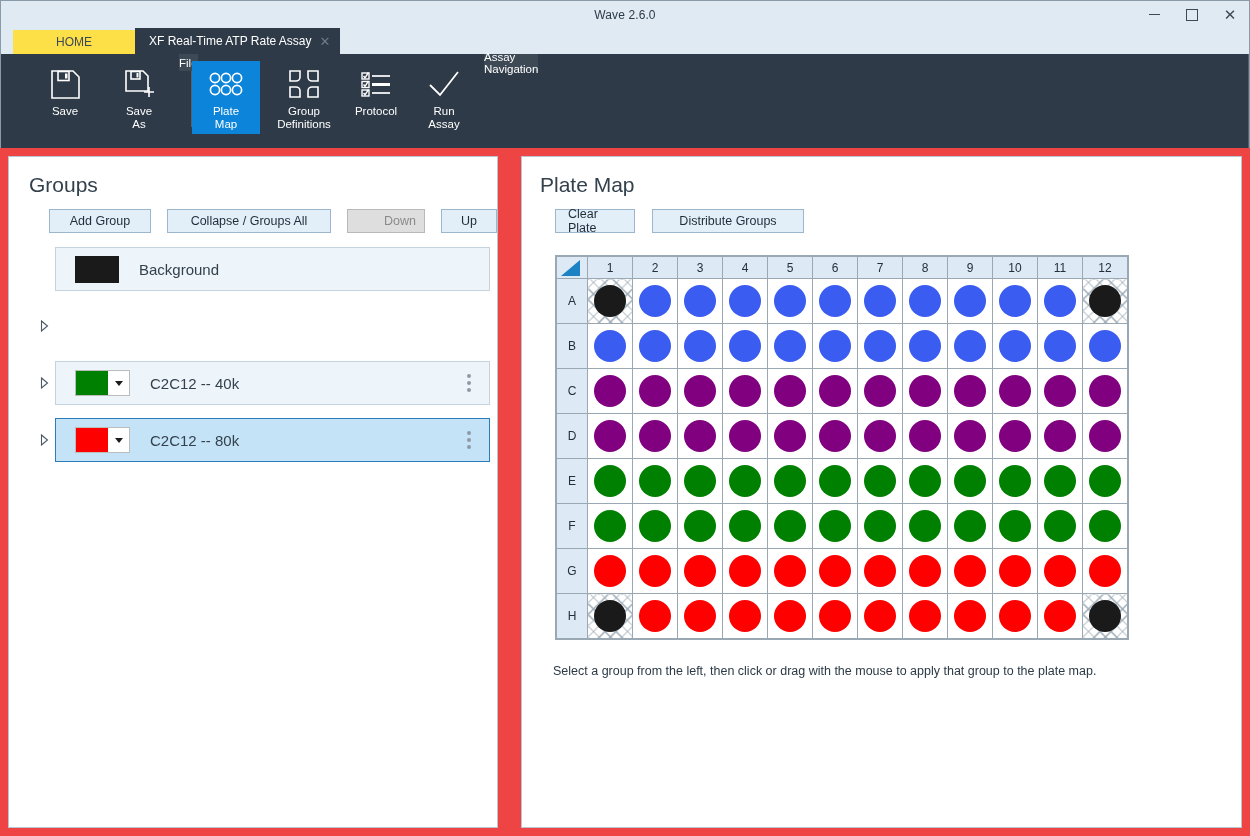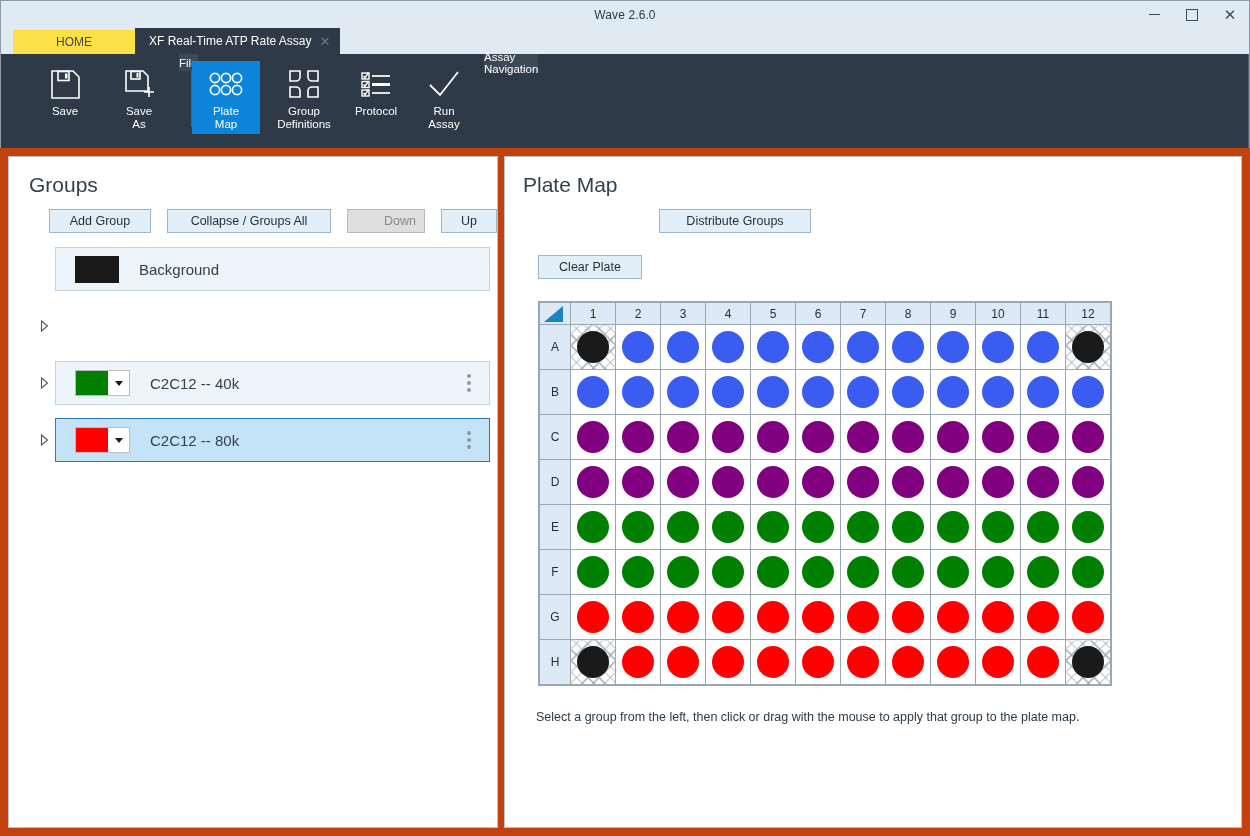--- a/index.html
+++ b/index.html
@@ -158,24 +158,24 @@
     position: absolute;
     right: 0; top: 0; bottom: 0;
     width: 1px; background: #55616d;
   }
 
   
   .content {
     position: absolute;
     left: 0; right: 0;
     top: 148px; bottom: 0;
-    background: #c2410c;
+    background: #ef4444;
     display: flex;
     padding: 8px 8px 8px 8px;
-    gap: 6px;
+    gap: 23px;
   }
   .panel {
     border: 1px solid #b8c5d0;
     background: #ffffff;
     position: relative;
   }
   .panel-left { width: 490px; }
   .panel-right { flex: 1; }
   .panel-title {
     font-size: 21px;
@@ -205,21 +205,21 @@
   .btn-disabled {
     background: #dedede;
     border-color: #b9b9b9;
     color: #8a8a8a;
     padding-left: 40px;
   }
   .btn-addgroup { width: 102px; }
   .btn-collapse { width: 164px; }
   .btn-down { width: 78px; }
   .btn-up { width: 56px; }
-  .btn-clear { width: 104px; margin-top: 46px; }
+  .btn-clear { width: 80px; }
   .btn-distribute { width: 152px; }
 
   
   .grouplist {
     padding: 14px 0 0 0;
   }
   .grouprow {
     display: flex;
     align-items: center;
     height: 44px;

